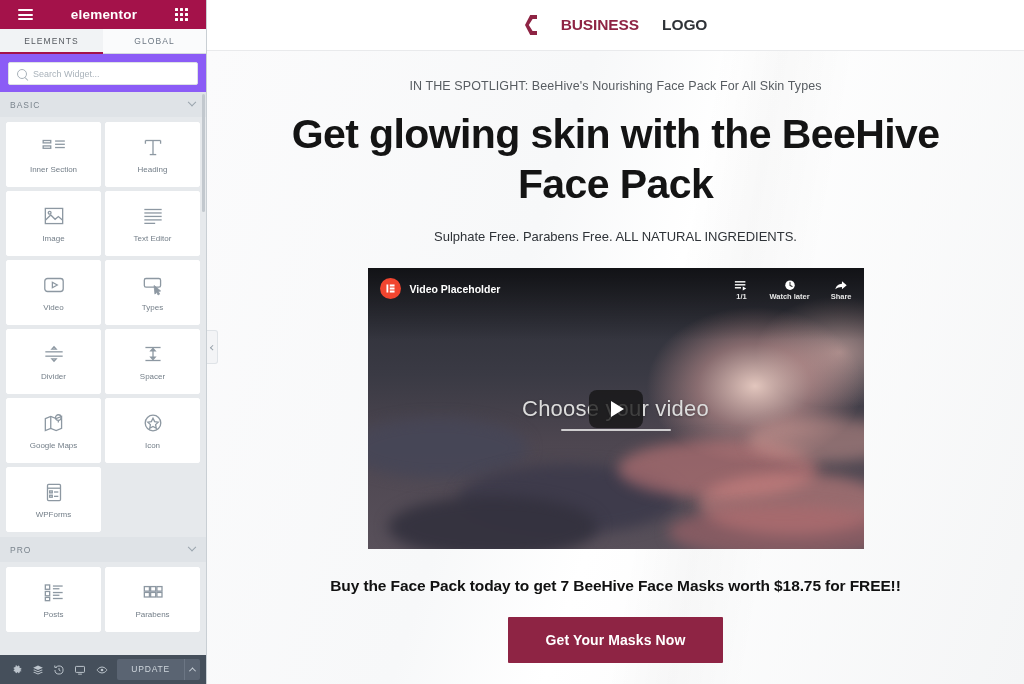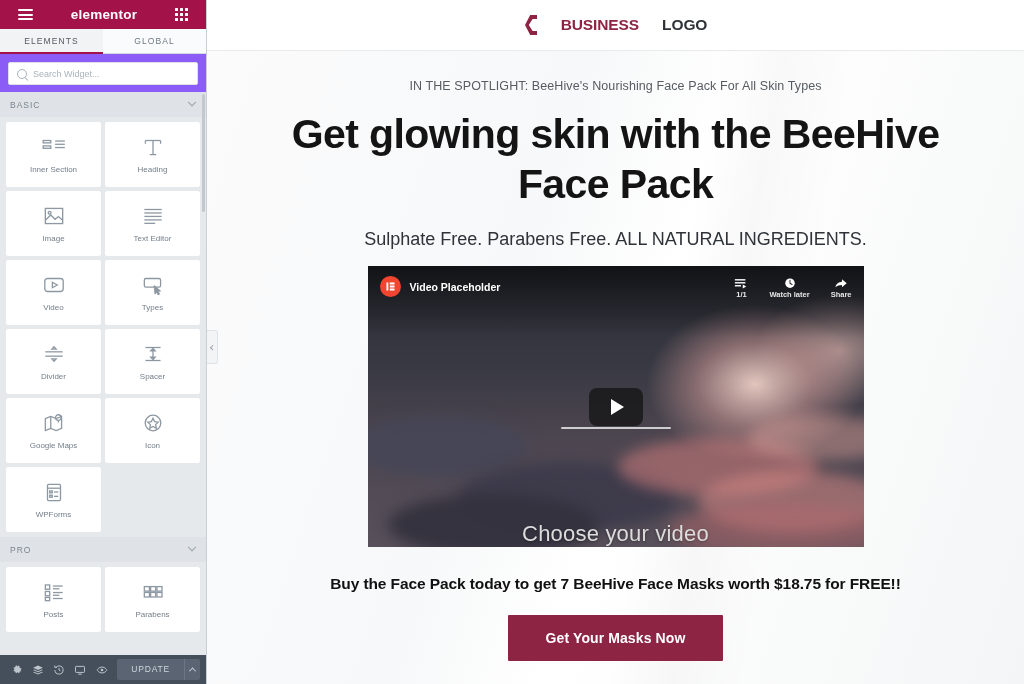--- a/index.html
+++ b/index.html
@@ -121,21 +121,21 @@
     background:linear-gradient(100deg, rgba(0,0,0,0) 55%, rgba(0,0,0,.025) 62%, rgba(0,0,0,0) 70%);
     pointer-events:none;
   }
   .hero-inner { position:relative; z-index:2; width:708px; margin:0 auto; text-align:center; }
 
   .eyebrow { font-size:12.5px; color:#575c61; margin-bottom:16px; letter-spacing:.1px; }
   .h1 {
     font-size:41px; font-weight:bold; color:#141414; line-height:1.22;
     letter-spacing:-.6px; margin-bottom:20px;
   }
-  .sub { font-size:18px; color:#2f3338; margin-bottom:16px; }
+  .sub { font-size:13px; color:#2f3338; margin-bottom:24px; }
 
   
   .video {
     width:496px; height:281px; margin:0 auto; position:relative; overflow:hidden;
     background:#4a4650;
   }
   .vid-sky { position:absolute; inset:0;
     background:
       radial-gradient(ellipse 150px 110px at 78% 42%, rgba(255,222,210,.85) 0%, rgba(232,170,165,.45) 38%, rgba(0,0,0,0) 72%),
       radial-gradient(ellipse 120px 80px at 95% 30%, rgba(255,205,195,.55) 0%, rgba(0,0,0,0) 70%),
@@ -149,21 +149,21 @@
   .vid-left { display:flex; align-items:center; gap:9px; }
   .av { width:21px; height:21px; border-radius:50%; background:#f1452f;
     display:flex; align-items:center; justify-content:center; flex:none; }
   .av svg { width:11px; height:11px; }
   .vid-title { font-size:10.5px; color:#fff; font-weight:600; }
   .vid-ctrls { display:flex; gap:21px; padding-top:1px; }
   .vctrl { display:flex; flex-direction:column; align-items:center; gap:0; cursor:pointer; }
   .vctrl svg { width:14px; height:13px; }
   .vctrl span { font-size:7.5px; color:#e7e7e7; font-weight:600; }
 
-  .vid-center { position:absolute; inset:0; display:flex; align-items:flex-end; justify-content:center; }
+  .vid-center { position:absolute; inset:0; display:flex; align-items:center; justify-content:center; }
   .choose { font-size:22px; color:#dcdcdc; letter-spacing:.2px; position:relative; z-index:1;
     text-shadow:0 1px 3px rgba(0,0,0,.35); }
   .playbtn { position:absolute; width:54px; height:38px; border-radius:8px;
     background:rgba(20,20,20,.78); display:flex; align-items:center; justify-content:center; z-index:2; cursor:pointer;
     left:50%; top:50%; transform:translate(-50%,-50%); }
   .playbtn i { width:0; height:0; border-left:13px solid #fff; border-top:8px solid transparent; border-bottom:8px solid transparent; margin-left:3px; }
   .vid-prog { position:absolute; left:50%; transform:translateX(-50%); top:calc(50% + 20px);
     width:110px; height:2px; background:rgba(240,240,240,.8); border-radius:2px; z-index:2; }
 
   .offer { font-size:15.5px; font-weight:bold; color:#111; margin:28px 0 22px; letter-spacing:-.1px; }

